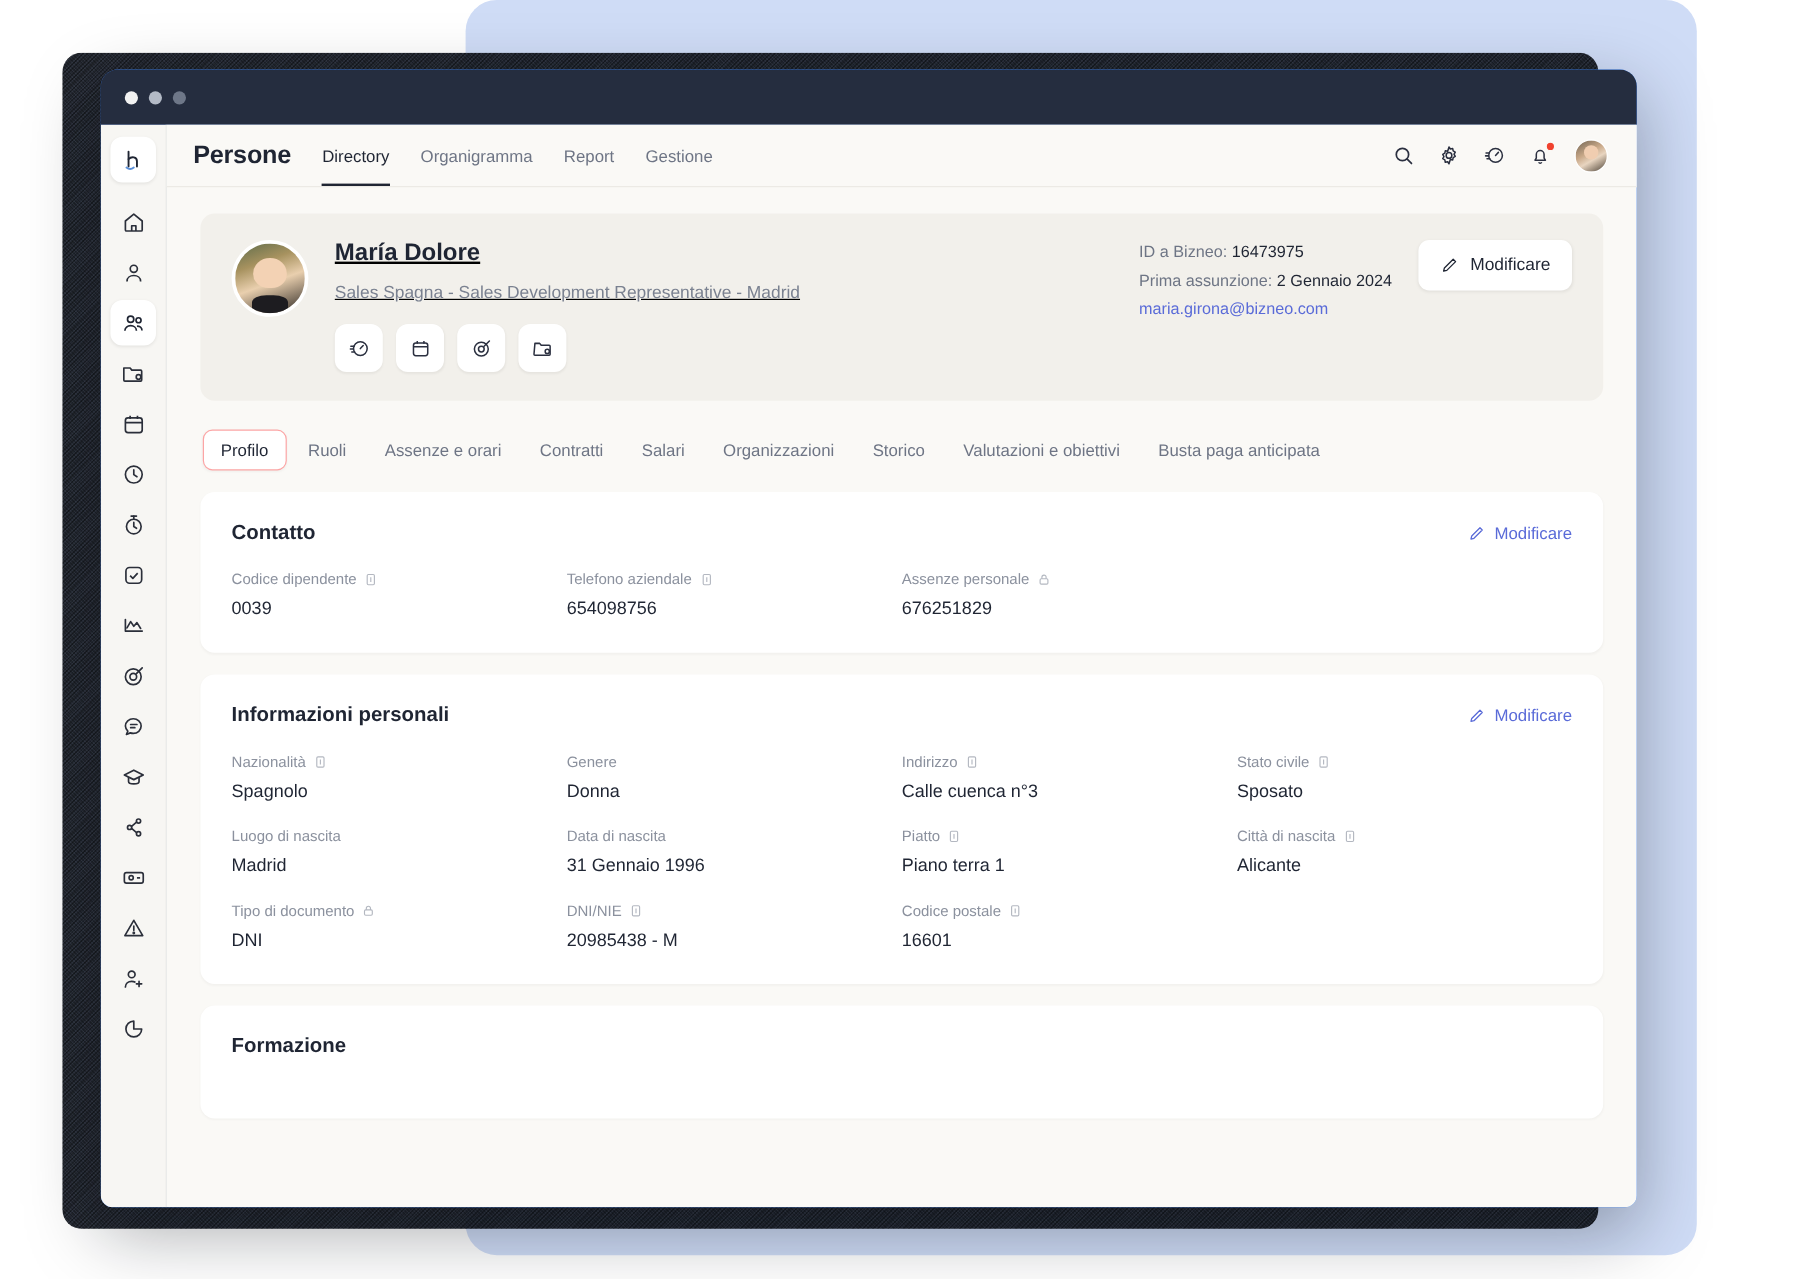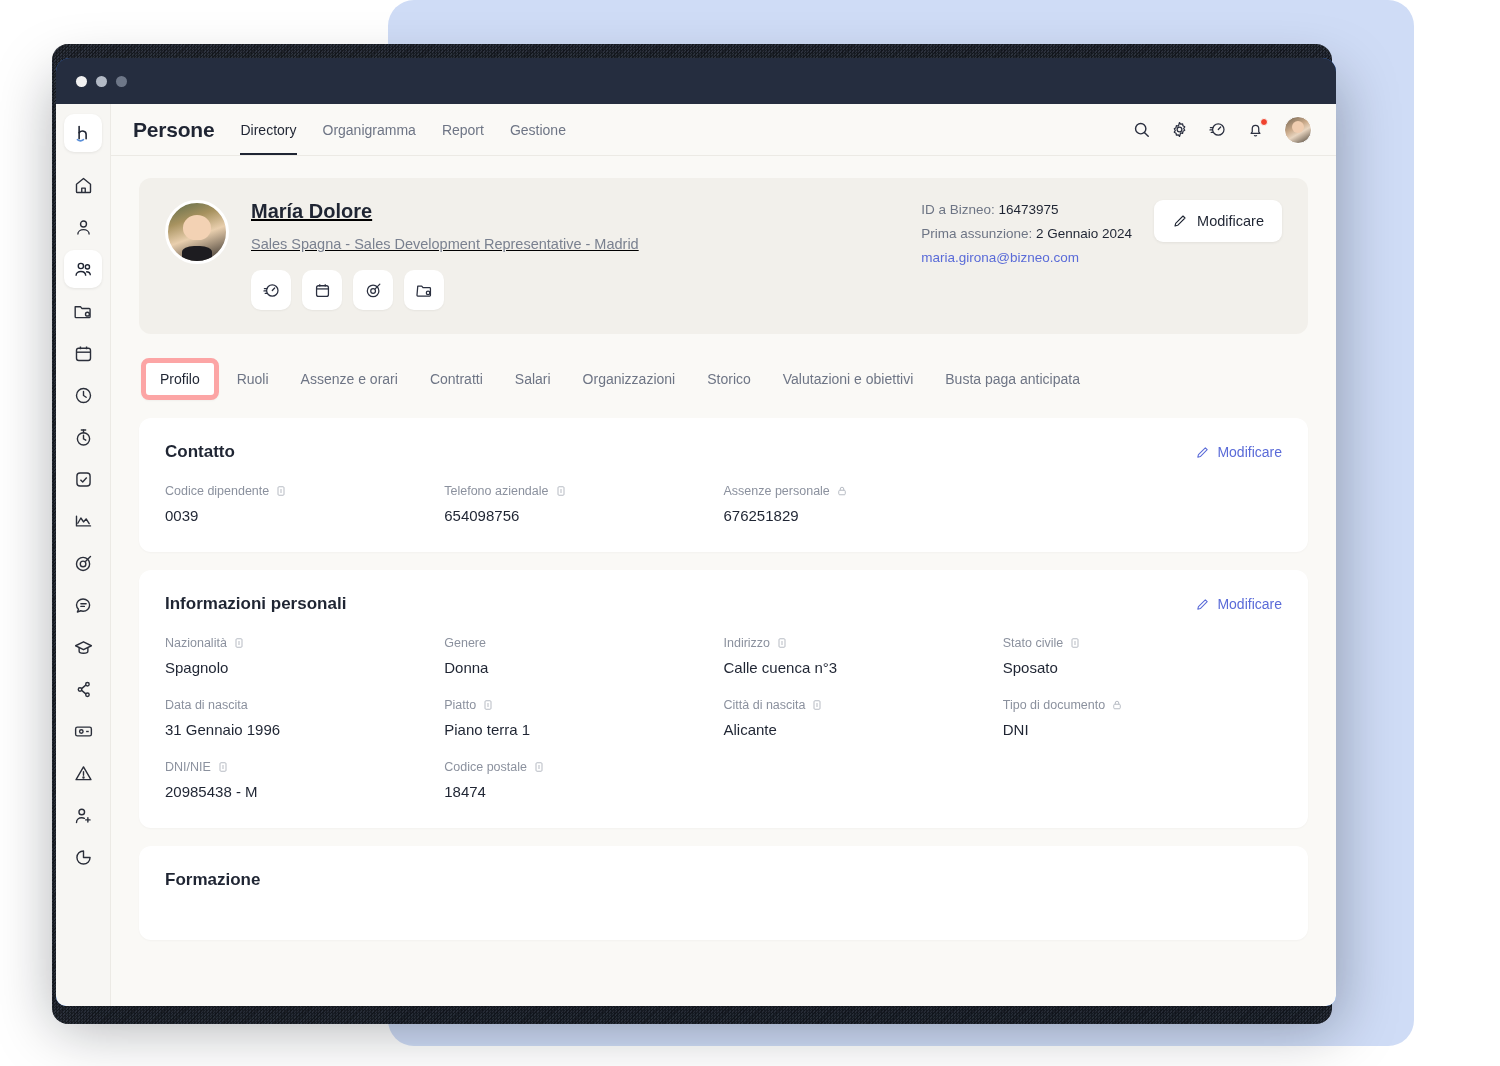--- a/index.html
+++ b/index.html
@@ -41,21 +41,21 @@
     border-radius:16px;
     background:
       repeating-linear-gradient(45deg, rgba(255,255,255,.07) 0 1px, transparent 1px 4px),
       repeating-linear-gradient(135deg, rgba(0,0,0,.35) 0 1px, transparent 1px 3px);
     mix-blend-mode: overlay;
   }
 
   
   .window {
     position: absolute;
-    left: 56px; top: 58px;
+    left: 84px; top: 58px;
     width: 1280px; height: 948px;
     border-radius: 14px 14px 10px 10px;
     overflow: hidden;
     background: #3b82f6;
     box-shadow: 0 20px 60px rgba(10,14,22,.35);
   }
 
   .titlebar {
     height: 46px;
     background: #252d3f;
@@ -216,21 +216,21 @@
   .meta-wrap { margin-left:auto; display:flex; align-items:flex-start; }
 
   
   .sectabs { display: flex; align-items: center; gap: 4px; padding: 24px 2px 18px 2px; }
   .sectab {
     font-size: 14px; color: #6e7585;
     padding: 8px 14px; border-radius: 8px;
   }
   .sectab.active {
     background: #ffffff; color: #1f2533;
-    border: 5px solid #fca5a5;
+    border: 1px solid #fca5a5;
     box-shadow: 0 1px 2px rgba(0,0,0,.04);
   }
 
   
   .card {
     background: #ffffff;
     border-radius: 12px;
     padding: 24px 26px 28px 26px;
     margin-bottom: 18px;
     box-shadow: 0 1px 2px rgba(0,0,0,.03);
@@ -593,20 +593,26 @@
                   <svg viewBox="0 0 24 24" fill="none" stroke="#9aa0ac" stroke-width="1.9">
                     <rect x="6" y="3.5" width="12" height="17" rx="2"></rect>
                       <path d="M12 8v8"></path>
                   </svg>
                 </div>
                 <div class="f-value">Sposato</div>
               </div>
 
               <div class="field">
                 <div class="f-label">
+                  <span>Luogo di nascita</span>
+                </div>
+                <div class="f-value">Madrid</div>
+              </div>
+              <div class="field">
+                <div class="f-label">
                   <span>Data di nascita</span>
                 </div>
                 <div class="f-value">31 Gennaio 1996</div>
               </div>
               <div class="field">
                 <div class="f-label">
                   <span>Piatto</span>
                   <svg viewBox="0 0 24 24" fill="none" stroke="#9aa0ac" stroke-width="1.9">
                     <rect x="6" y="3.5" width="12" height="17" rx="2"></rect>
                       <path d="M12 8v8"></path>
@@ -646,21 +652,21 @@
                 <div class="f-value">20985438 - M</div>
               </div>
               <div class="field">
                 <div class="f-label">
                   <span>Codice postale</span>
                   <svg viewBox="0 0 24 24" fill="none" stroke="#9aa0ac" stroke-width="1.9">
                     <rect x="6" y="3.5" width="12" height="17" rx="2"></rect>
                       <path d="M12 8v8"></path>
                   </svg>
                 </div>
-                <div class="f-value">18474</div>
+                <div class="f-value">16601</div>
               </div>
               <div class="field"></div>
 
             </div>
           </div>
 
           <div class="card">
             <div class="card-head">
               <div class="card-title">Formazione</div>
             </div>

